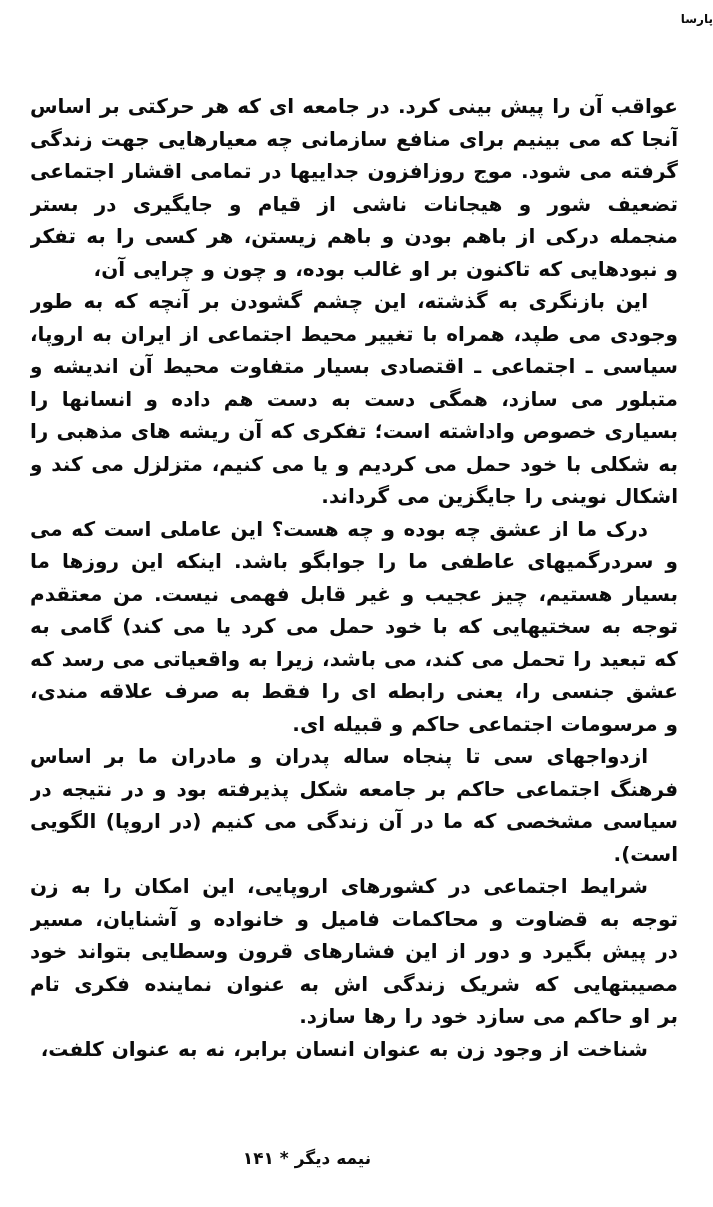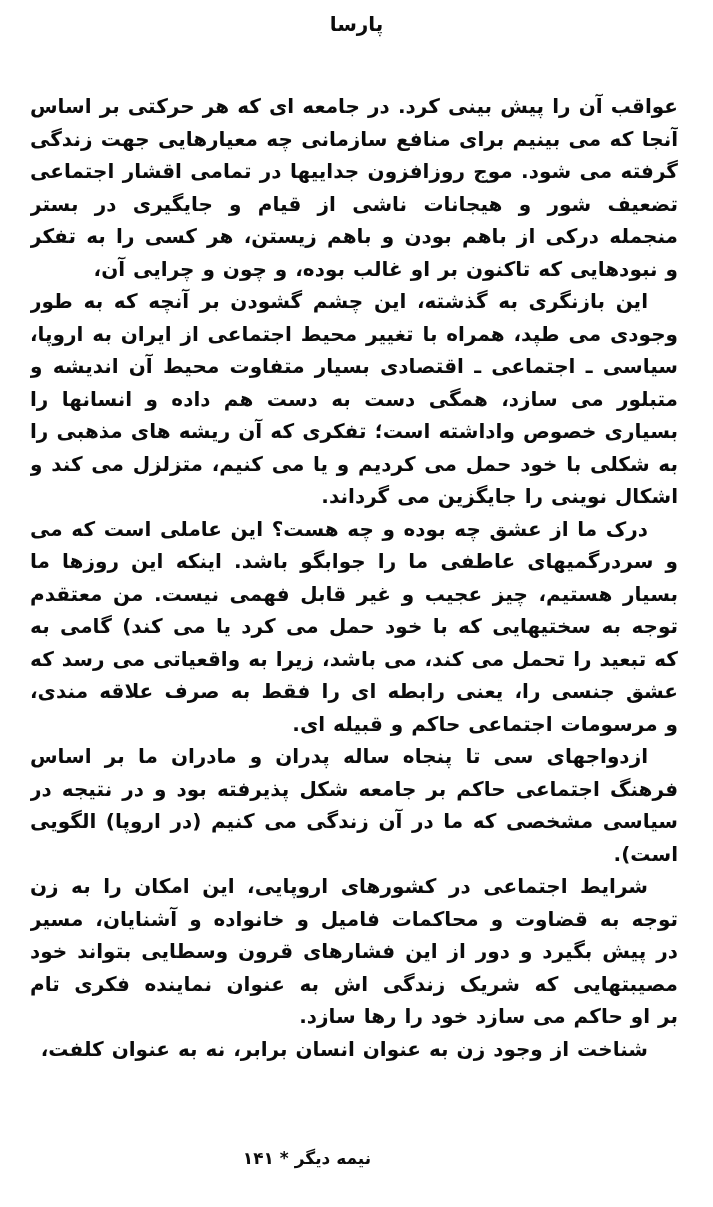--- a/index.html
+++ b/index.html
@@ -10,22 +10,21 @@
     position: relative;
     font-family: "DejaVu Sans", sans-serif;
     color: #0c0c0c;
     overflow: hidden;
   }
   .page-header {
     position: absolute;
     top: 12px;
     left: 0;
     width: 713px;
-    text-align: center;
-    font-size: 20px;
+    font-size: 12px;
     font-weight: bold;
     direction: rtl;
   }
   .page-body {
     position: absolute;
     top: 90px;
     right: 35px;
     left: 30px;
     direction: rtl;
   }

